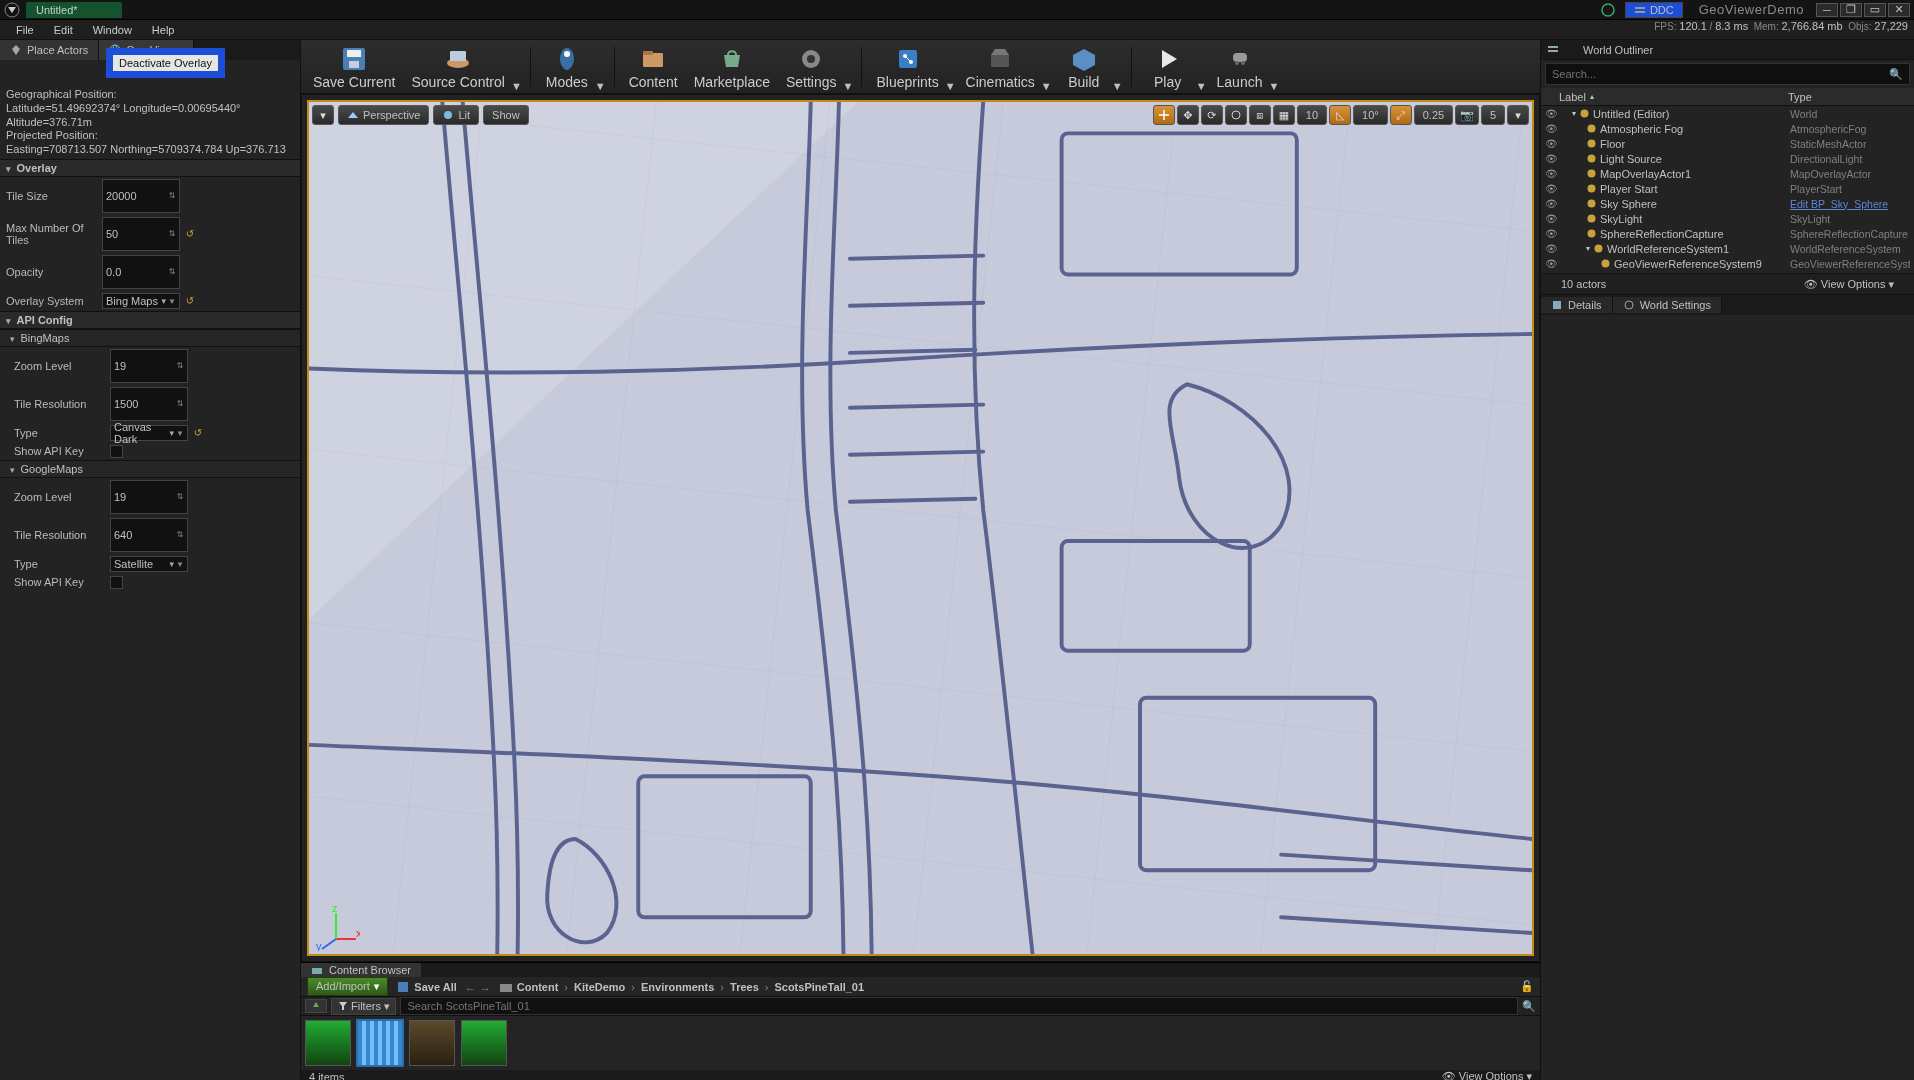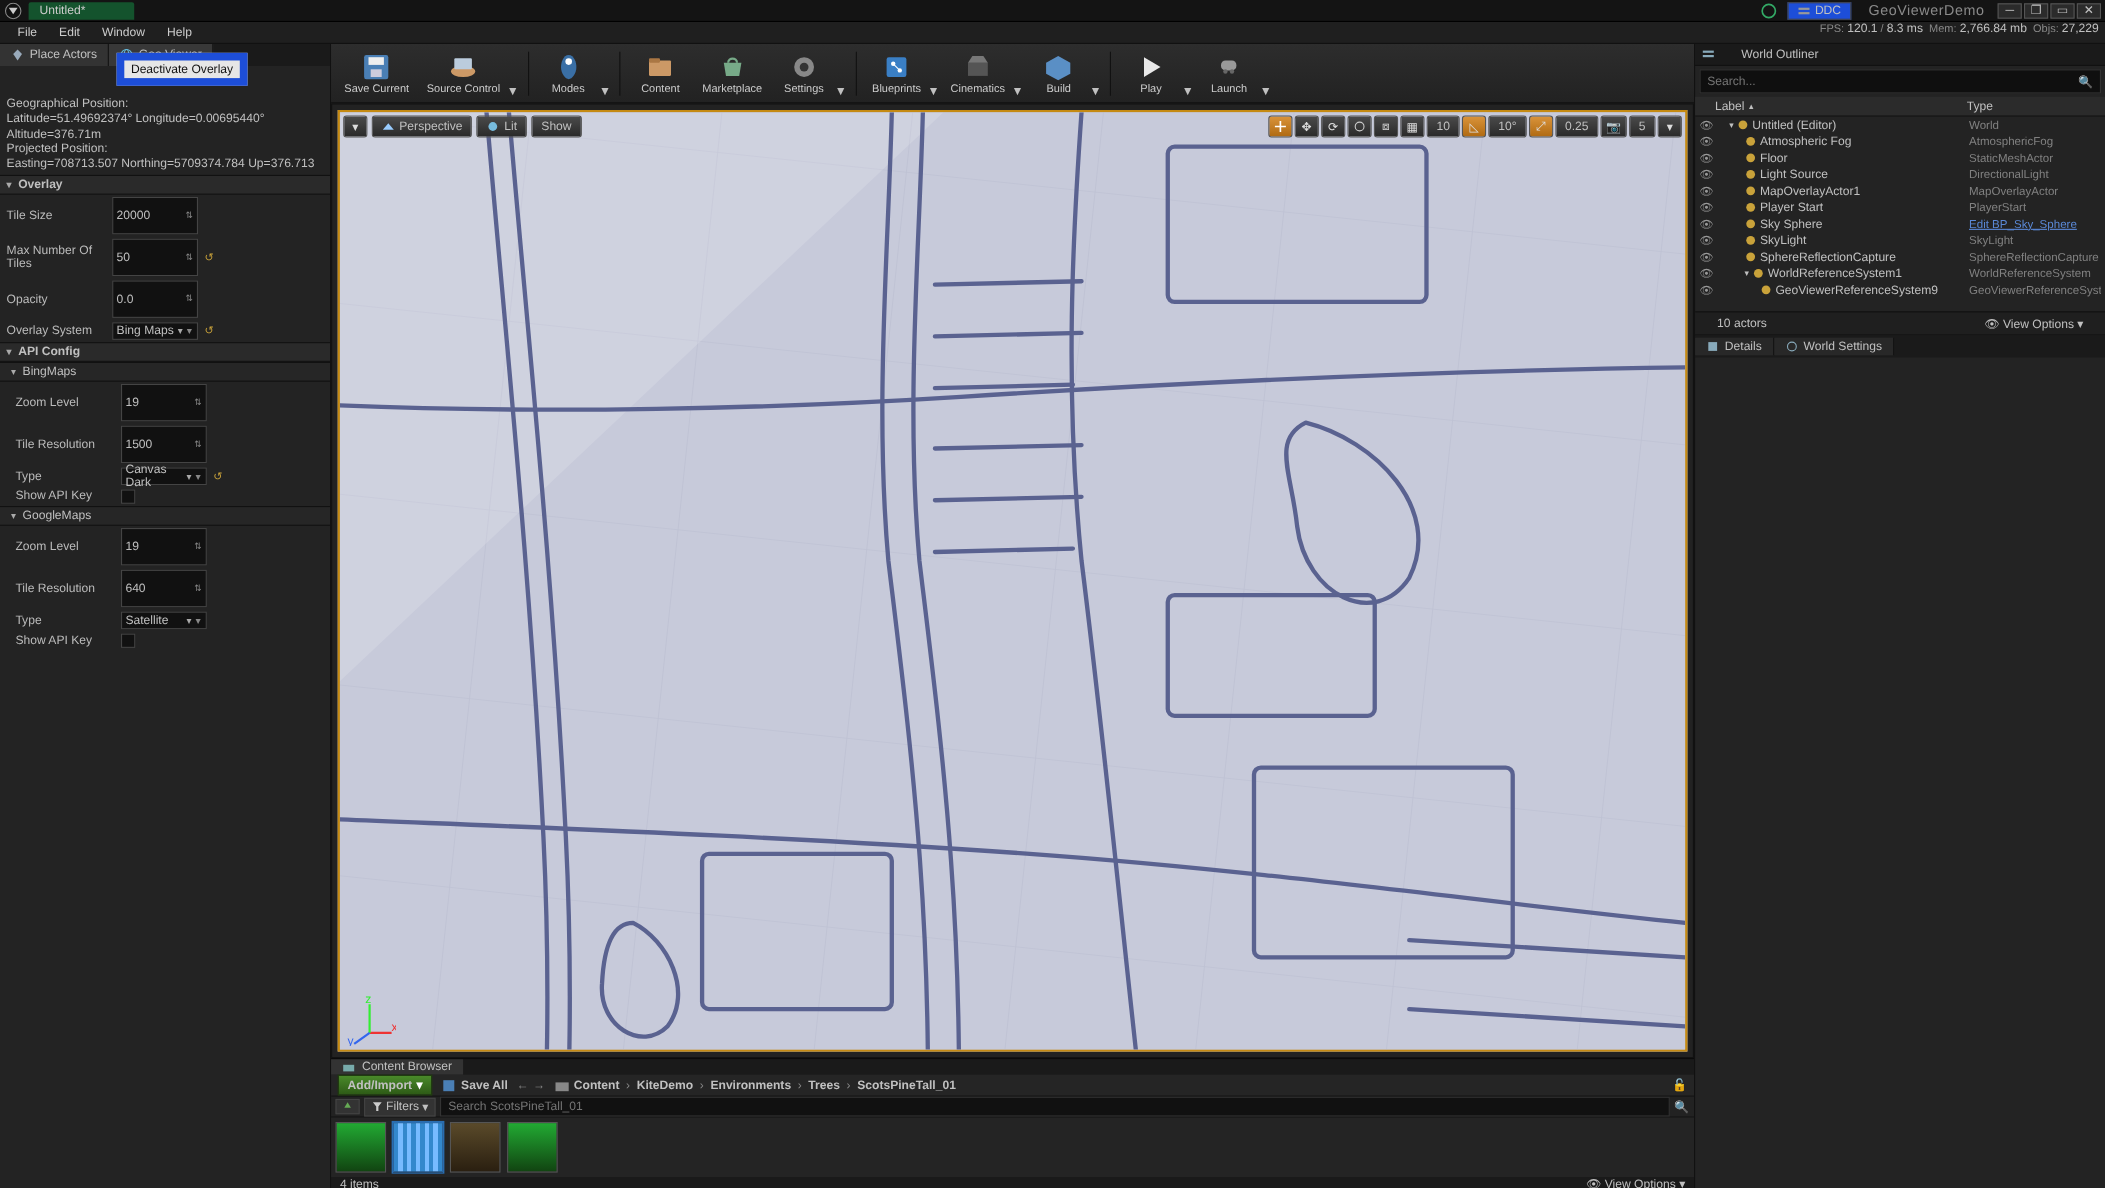--- a/index.html
+++ b/index.html
@@ -33,37 +33,37 @@
 .num-inp { width: 78px; height:16px; background:#111; border:1px solid #444; color:#ddd; padding:16px 3px; position:relative; display:flex; align-items:center;}
 .num-inp .drag { width:8px; font-size:8px; color:#888; text-align:center; margin-left:auto;}
 .dd { width: 78px; height:16px; background:#111; border:1px solid #444; color:#ddd; padding:0 3px; display:flex; align-items:center; justify-content:space-between;}
 .dd .tri { font-size:8px; color:#888; }
 .reset-btn { width:12px; height:12px; color:#c9a23a; font-size:10px; text-align:center; }
 
 .center { flex: 1; display:flex; flex-direction:column; background:#1e1e1e; }
 .toolbar { height: 54px; background: linear-gradient(#2d2d2d,#222); display:flex; align-items:center; padding: 0 6px; gap: 4px; border-bottom:1px solid #111;}
 .tbtn { display:flex; flex-direction:column; align-items:center; justify-content:center; padding: 2px 6px; min-width:56px; cursor:pointer;}
 .tbtn .ticon { width:32px; height:30px; display:flex; align-items:center; justify-content:center; }
-.tbtn .tlbl { font-size:10px; color:#ccc; margin-top:0px;}
+.tbtn .tlbl { font-size:14px; color:#ccc; margin-top:0px;}
 .tbtn-wrap { display:flex; align-items:flex-end; }
 
 .viewport { flex:1; background:#222; position:relative; border:1px solid #111; margin:0 0 0 0; }
 .vp-overlay-map { position:absolute; inset:5px; background:#c4c7d8; border:2px solid #c58a12; overflow:hidden; }
 .vp-toolbar-l { position:absolute; top:10px; left:10px; display:flex; gap:4px; z-index:5;}
 .vp-toolbar-r { position:absolute; top:10px; right:10px; display:flex; gap:2px; z-index:5;}
 .vp-btn { background: linear-gradient(#4a4a4a,#2a2a2a); border:1px solid #555; color:#ddd; padding:2px 8px; border-radius:3px; display:flex; align-items:center; gap:4px; height:20px; font-size:11px;}
 .vp-btn.icononly { padding:2px 4px; min-width:22px; justify-content:center;}
 .vp-gizmo { position:absolute; left:10px; bottom:10px; width:48px; height:48px; }
 .map-lines { position:absolute; inset:0; }
 
 .contentb { height: 118px; background:#1f1f1f; border-top:1px solid #000; display:flex; flex-direction:column;}
 .cb-tab { background:#1a1a1a; height:18px; display:flex; align-items:center; }
 .cb-tab .tab { background:#333; padding:1px 10px; display:flex; align-items:center; gap:6px;}
 .cb-toolbar { height:24px; background:#252525; display:flex; align-items:center; padding:0 6px; gap:8px; border-bottom:1px solid #111;}
-.cb-add { background: linear-gradient(#4a8a2a,#2d5a16); color:#fff; font-weight:bold; padding:2px 8px; border:1px solid #1f3d0d; display:flex; align-items:center; gap:4px;}
+.cb-add { background: linear-gradient(#4a8a2a,#2d5a16); color:#fff; font-weight:normal; padding:2px 8px; border:1px solid #1f3d0d; display:flex; gap:4px;}
 .cb-save { display:flex; align-items:center; gap:4px; color:#ddd; font-weight:bold;}
 .cb-nav { display:flex; align-items:center; gap:4px; }
 .cb-path { display:flex; align-items:center; gap:4px; color:#e8e8e8; font-weight:bold;}
 .cb-path .sep::after { content:"›"; color:#888; margin: 0 2px; font-weight:normal;}
 .cb-filter { height:22px; background:#222; display:flex; align-items:center; padding:0 4px; gap:4px; border-bottom:1px solid #111;}
 .cb-search { flex:1; height:18px; background:#111; border:1px solid #333; color:#888; padding:0 6px;}
 .cb-assets { flex:1; background:#242424; display:flex; align-items:flex-start; padding:4px; gap:6px;}
 .cb-asset { width:46px; height:46px; background:#333; border:1px solid #555; position:relative;}
 .cb-asset.sel { border:1px solid #2a6db0; box-shadow:0 0 0 1px #2a6db0;}
 .cb-status { height:18px; background:#1a1a1a; display:flex; align-items:center; padding:0 8px; justify-content:space-between; color:#999;}
@@ -75,21 +75,21 @@
 .wo-cols { height:18px; background:#2b2b2b; display:flex; align-items:center; padding:0 6px; border-bottom:1px solid #111;}
 .wo-cols .c1 { flex:1; padding-left:12px; display:flex; align-items:center; gap:4px;}
 .wo-cols .c2 { width:120px; }
 .wo-list { flex:0 0 auto; }
 .wo-row { display:flex; align-items:center; height:15px; padding:0 4px; }
 .wo-row .eye { width:14px; color:#999; font-size:10px;}
 .wo-row .tree { flex:1; display:flex; align-items:center; gap:3px; padding-left:10px; color:#ddd;}
 .wo-row .tree .indent { display:inline-block; }
 .wo-row .type { width:120px; color:#808080; font-size:10.5px; overflow:hidden; white-space:nowrap;}
 .wo-row .type.link { color:#5a88d6; text-decoration:underline; }
-.wo-foot { height:22px; background:#1f1f1f; display:flex; align-items:center; justify-content:space-between; padding:0 20px; border-top:1px solid #111; border-bottom:1px solid #111; margin-top:12px;}
+.wo-foot { height:22px; background:#1f1f1f; display:flex; align-items:center; justify-content:space-between; padding:0 20px; border-top:1px solid #111; border-bottom:1px solid #111; margin-top:2px;}
 .details-tabs { height:20px; background:#1a1a1a; display:flex; align-items:center;}
 .details-tabs .tab { padding:2px 10px; background:#282828; display:flex; align-items:center; gap:5px; border-right:1px solid #111;}
 .details-body { flex:1; display:flex; align-items:center; justify-content:center; color:#888; background:#232323;}
 .tri::before { content:"▾"; font-size:9px; color:#aaa; margin-right:2px;}
 svg { display:block; }
 .chk { width:13px; height:13px; background:#111; border:1px solid #444; }
 </style>
 </head>
 <body>
 

